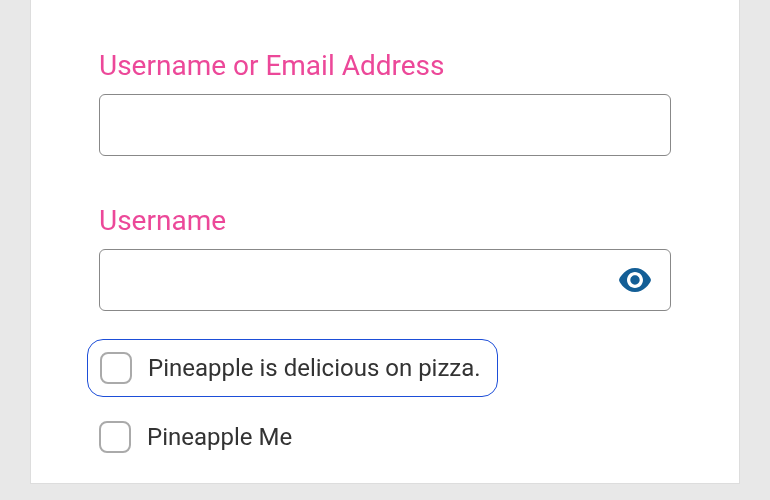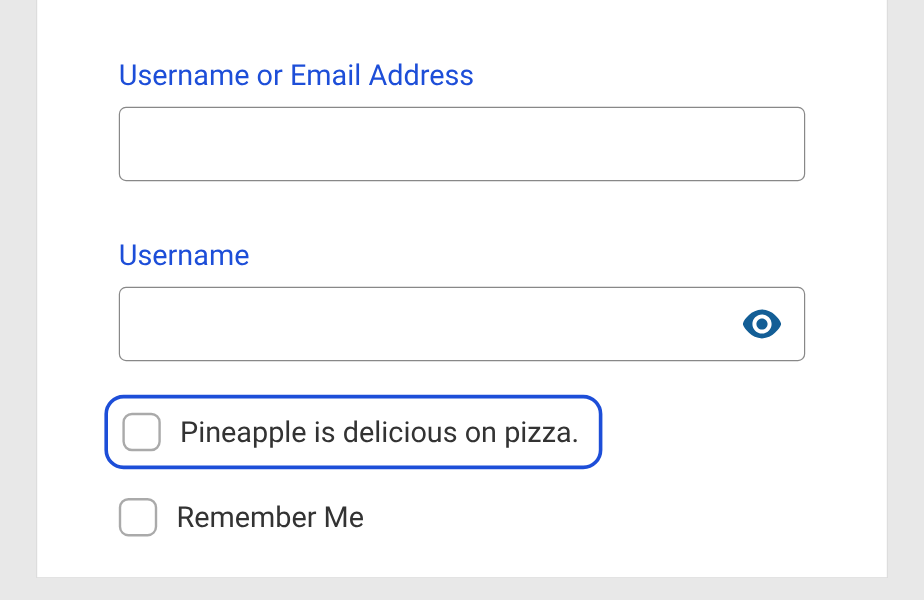--- a/index.html
+++ b/index.html
@@ -26,22 +26,22 @@
     .field {
       margin-top: 60px;
     }
     .field.first {
       margin-top: 68px;
     }
     .field.password {
       margin-top: 48px;
     }
     .label {
-      font-size: 24px;
-      color: #1d4ed8;
+      font-size: 28px;
+      color: #ec4899;
       margin-bottom: 12px;
       font-weight: 400;
     }
     .input-wrap {
       position: relative;
     }
     .text-input {
       width: 100%;
       height: 62px;
       border: 1px solid #888;
@@ -73,21 +73,21 @@
       height: 26px;
     }
     .checkbox-row {
       display: flex;
       align-items: center;
       margin-top: 24px;
       font-size: 24px;
       color: #333;
     }
     .highlight {
-      border: 3px solid #1d4ed8;
+      border: 1px solid #1d4ed8;
       border-radius: 16px;
       padding: 12px 16px 12px 12px;
       margin-left: -12px;
       margin-top: 28px;
       display: inline-flex;
       align-items: center;
     }
     .chk {
       appearance: none;
       -webkit-appearance: none;
@@ -141,16 +141,16 @@
     </div>
   </div>
 
   <div class="checkbox-row highlight">
     <input type="checkbox" id="captcha-chk" class="chk" style="">
     <label for="captcha-chk" class="chk-label">Pineapple is delicious on pizza.</label>
   </div>
 
   <div class="checkbox-row">
     <input type="checkbox" id="remember-chk" class="chk" style="">
-    <label for="remember-chk" class="chk-label">Remember Me</label>
+    <label for="remember-chk" class="chk-label">Pineapple Me</label>
   </div>
 
 </div>
 
 </body></html>

